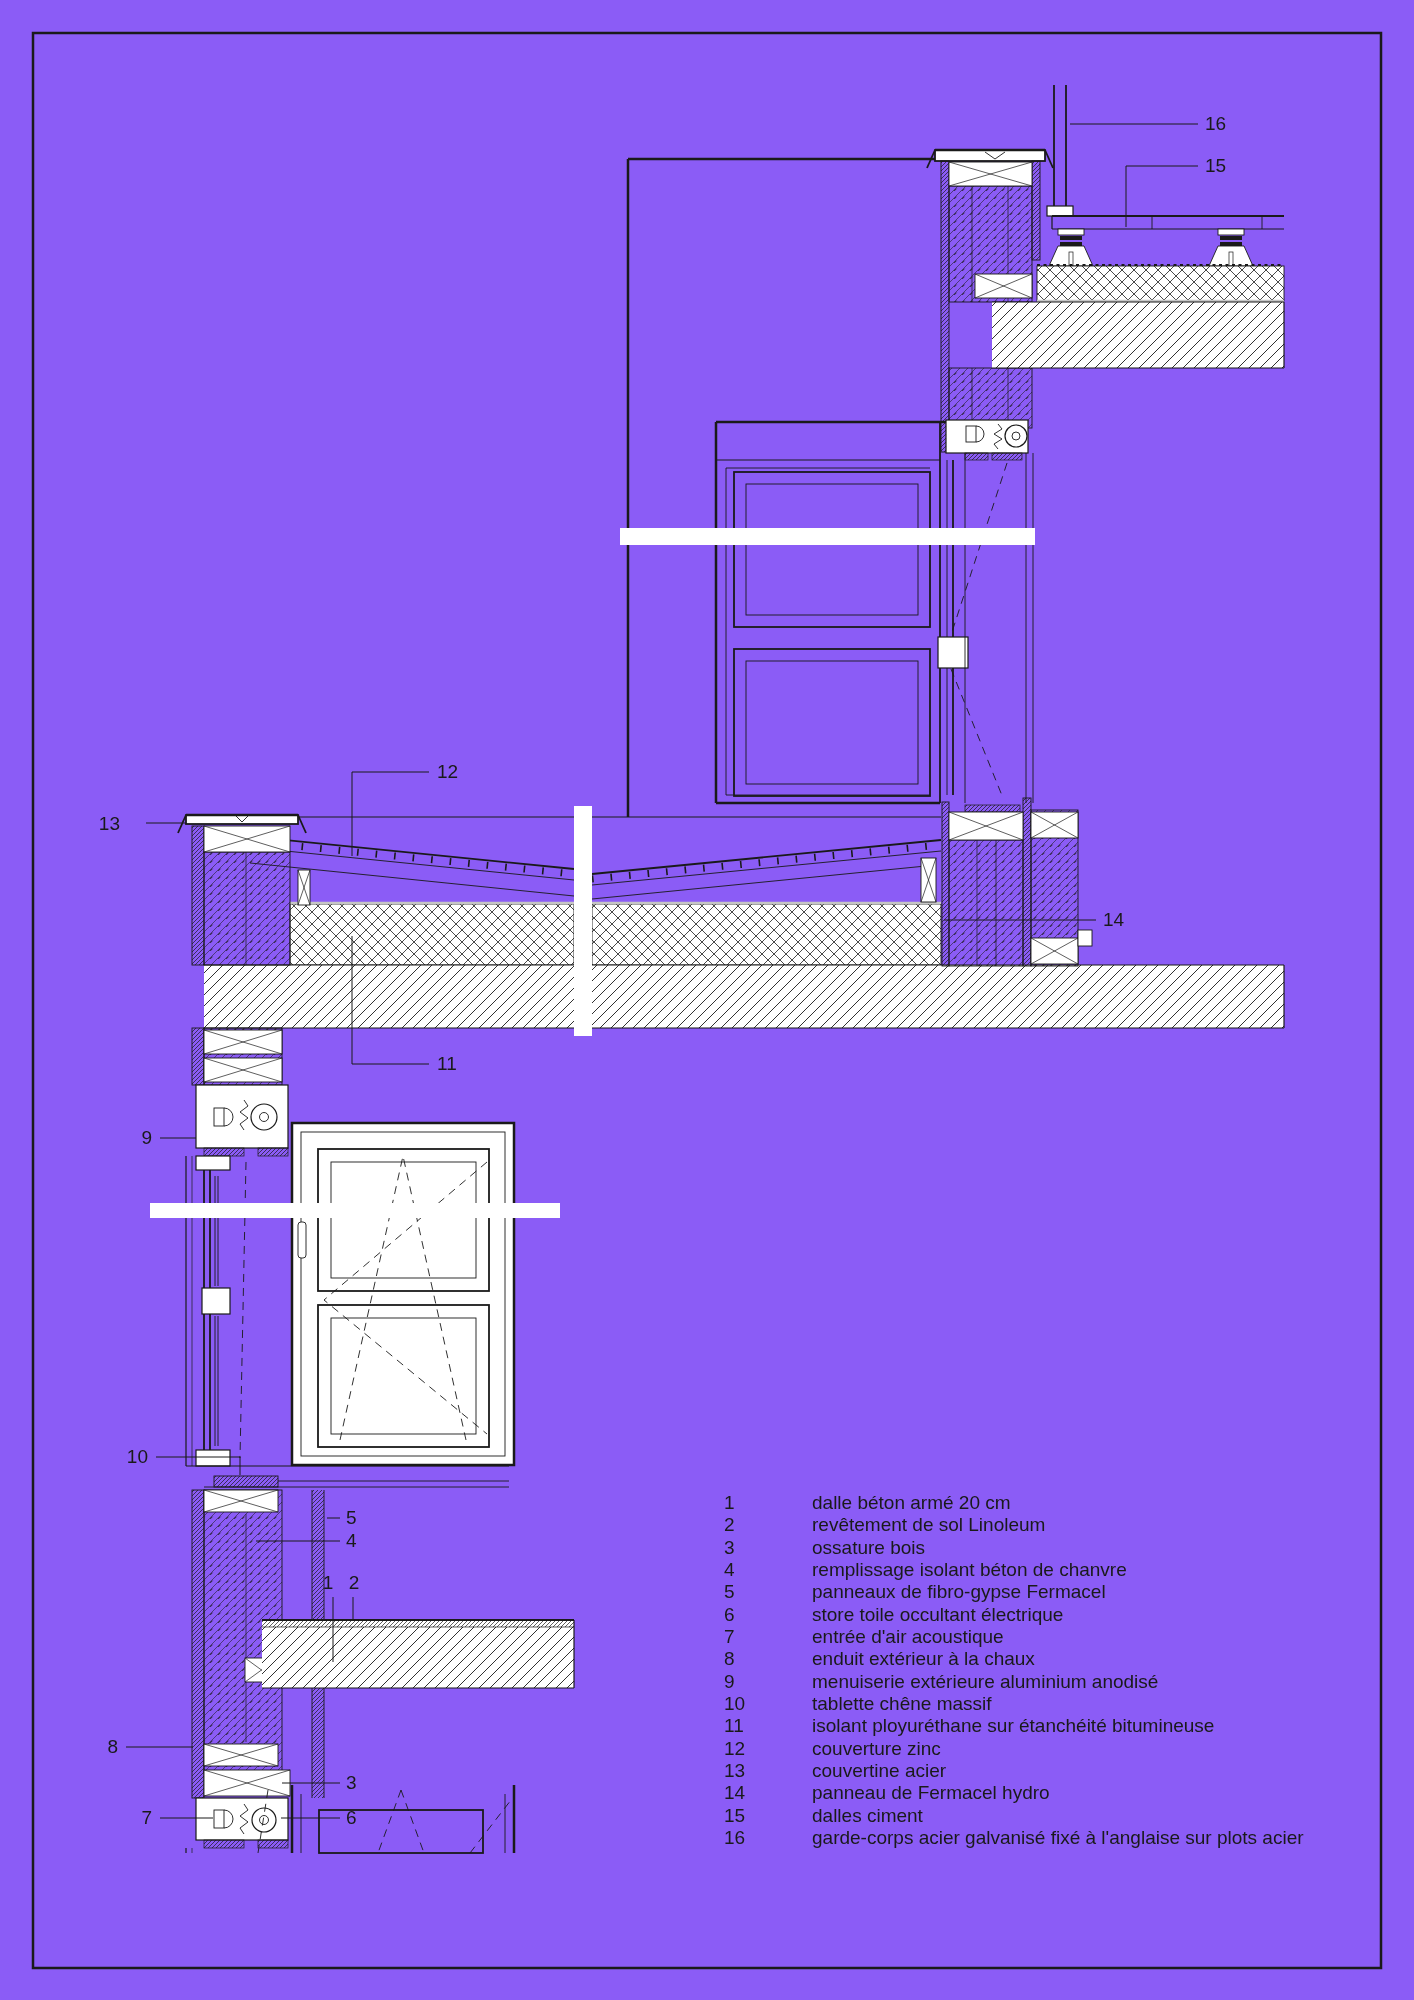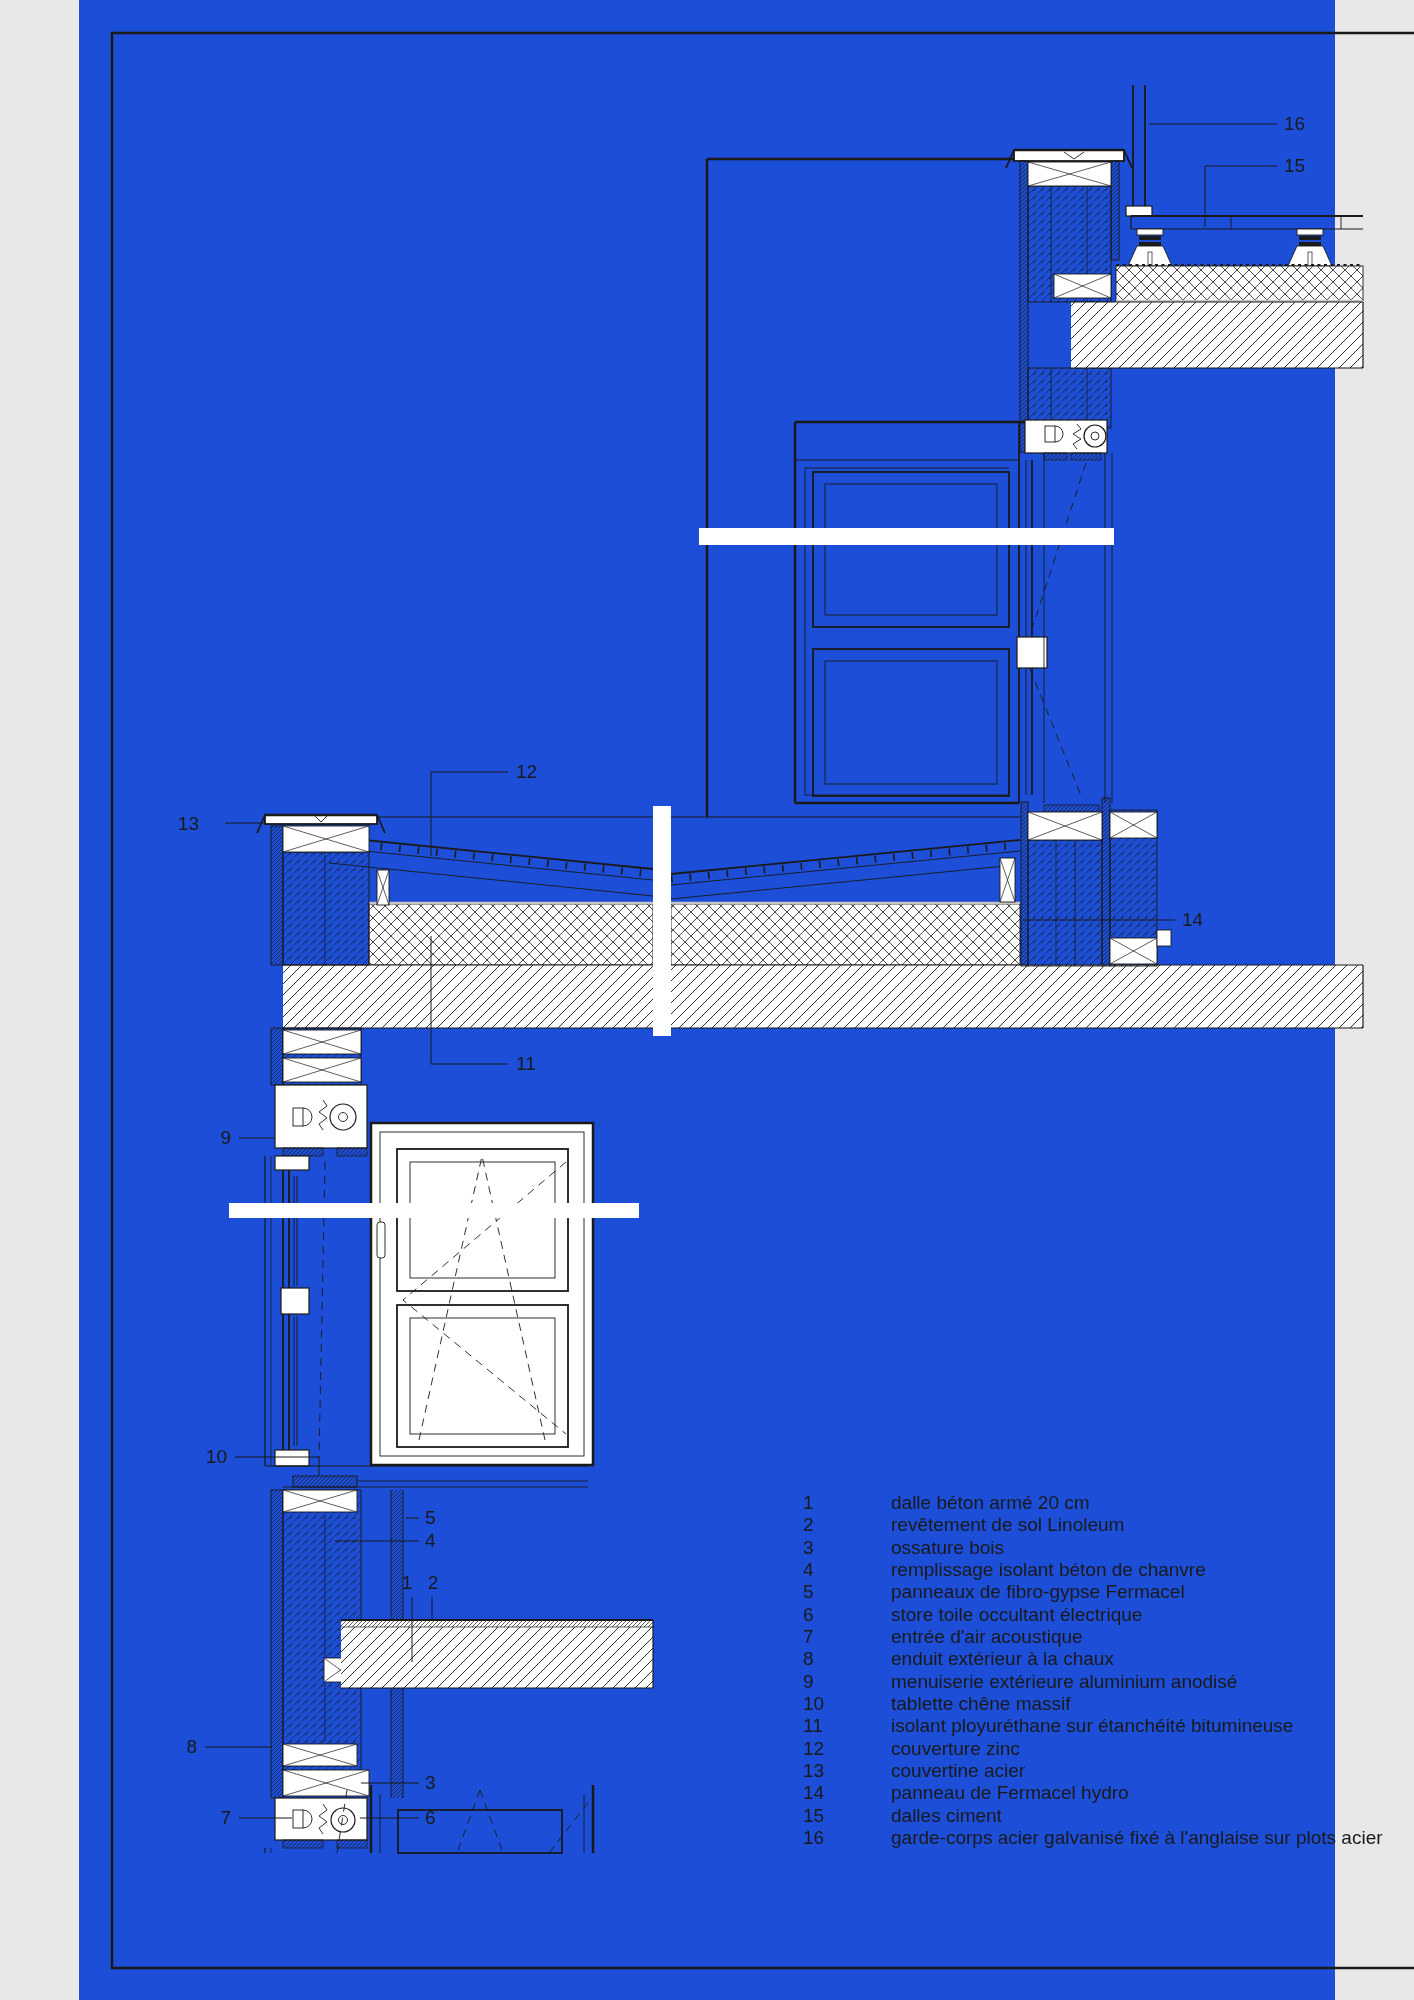--- a/index.html
+++ b/index.html
@@ -1,16 +1,16 @@
 <!DOCTYPE html>
 <html><head>
 <meta charset="utf-8">
 <style>
   html,body{margin:0;padding:0;background:#e8e8e8;}
-  .page{position:relative;width:1256px;height:2000px;background:#1d4ed8;margin:0 auto;}
+  .page{position:relative;width:1414px;height:2000px;background:#8b5cf6;margin:0 auto;}
   svg{display:block}
   svg text{font-family:"Liberation Sans","DejaVu Sans",sans-serif;font-size:19px;fill:#1a1a1a}
   .s07{stroke:#1a1a1a;stroke-width:0.7;fill:none}
   .s09{stroke:#1a1a1a;stroke-width:0.9;fill:none}
   .s12{stroke:#1a1a1a;stroke-width:1.2;fill:none}
   .s18{stroke:#1a1a1a;stroke-width:1.8;fill:none}
   .s25{stroke:#1a1a1a;stroke-width:2.5;fill:none}
   .ld {stroke:#1a1a1a;stroke-width:1;fill:none}
   .dsh{stroke:#1a1a1a;stroke-width:0.9;fill:none;stroke-dasharray:8 6}
   .dot{stroke:#1a1a1a;stroke-width:2.2;fill:none;stroke-dasharray:3 3.5}

